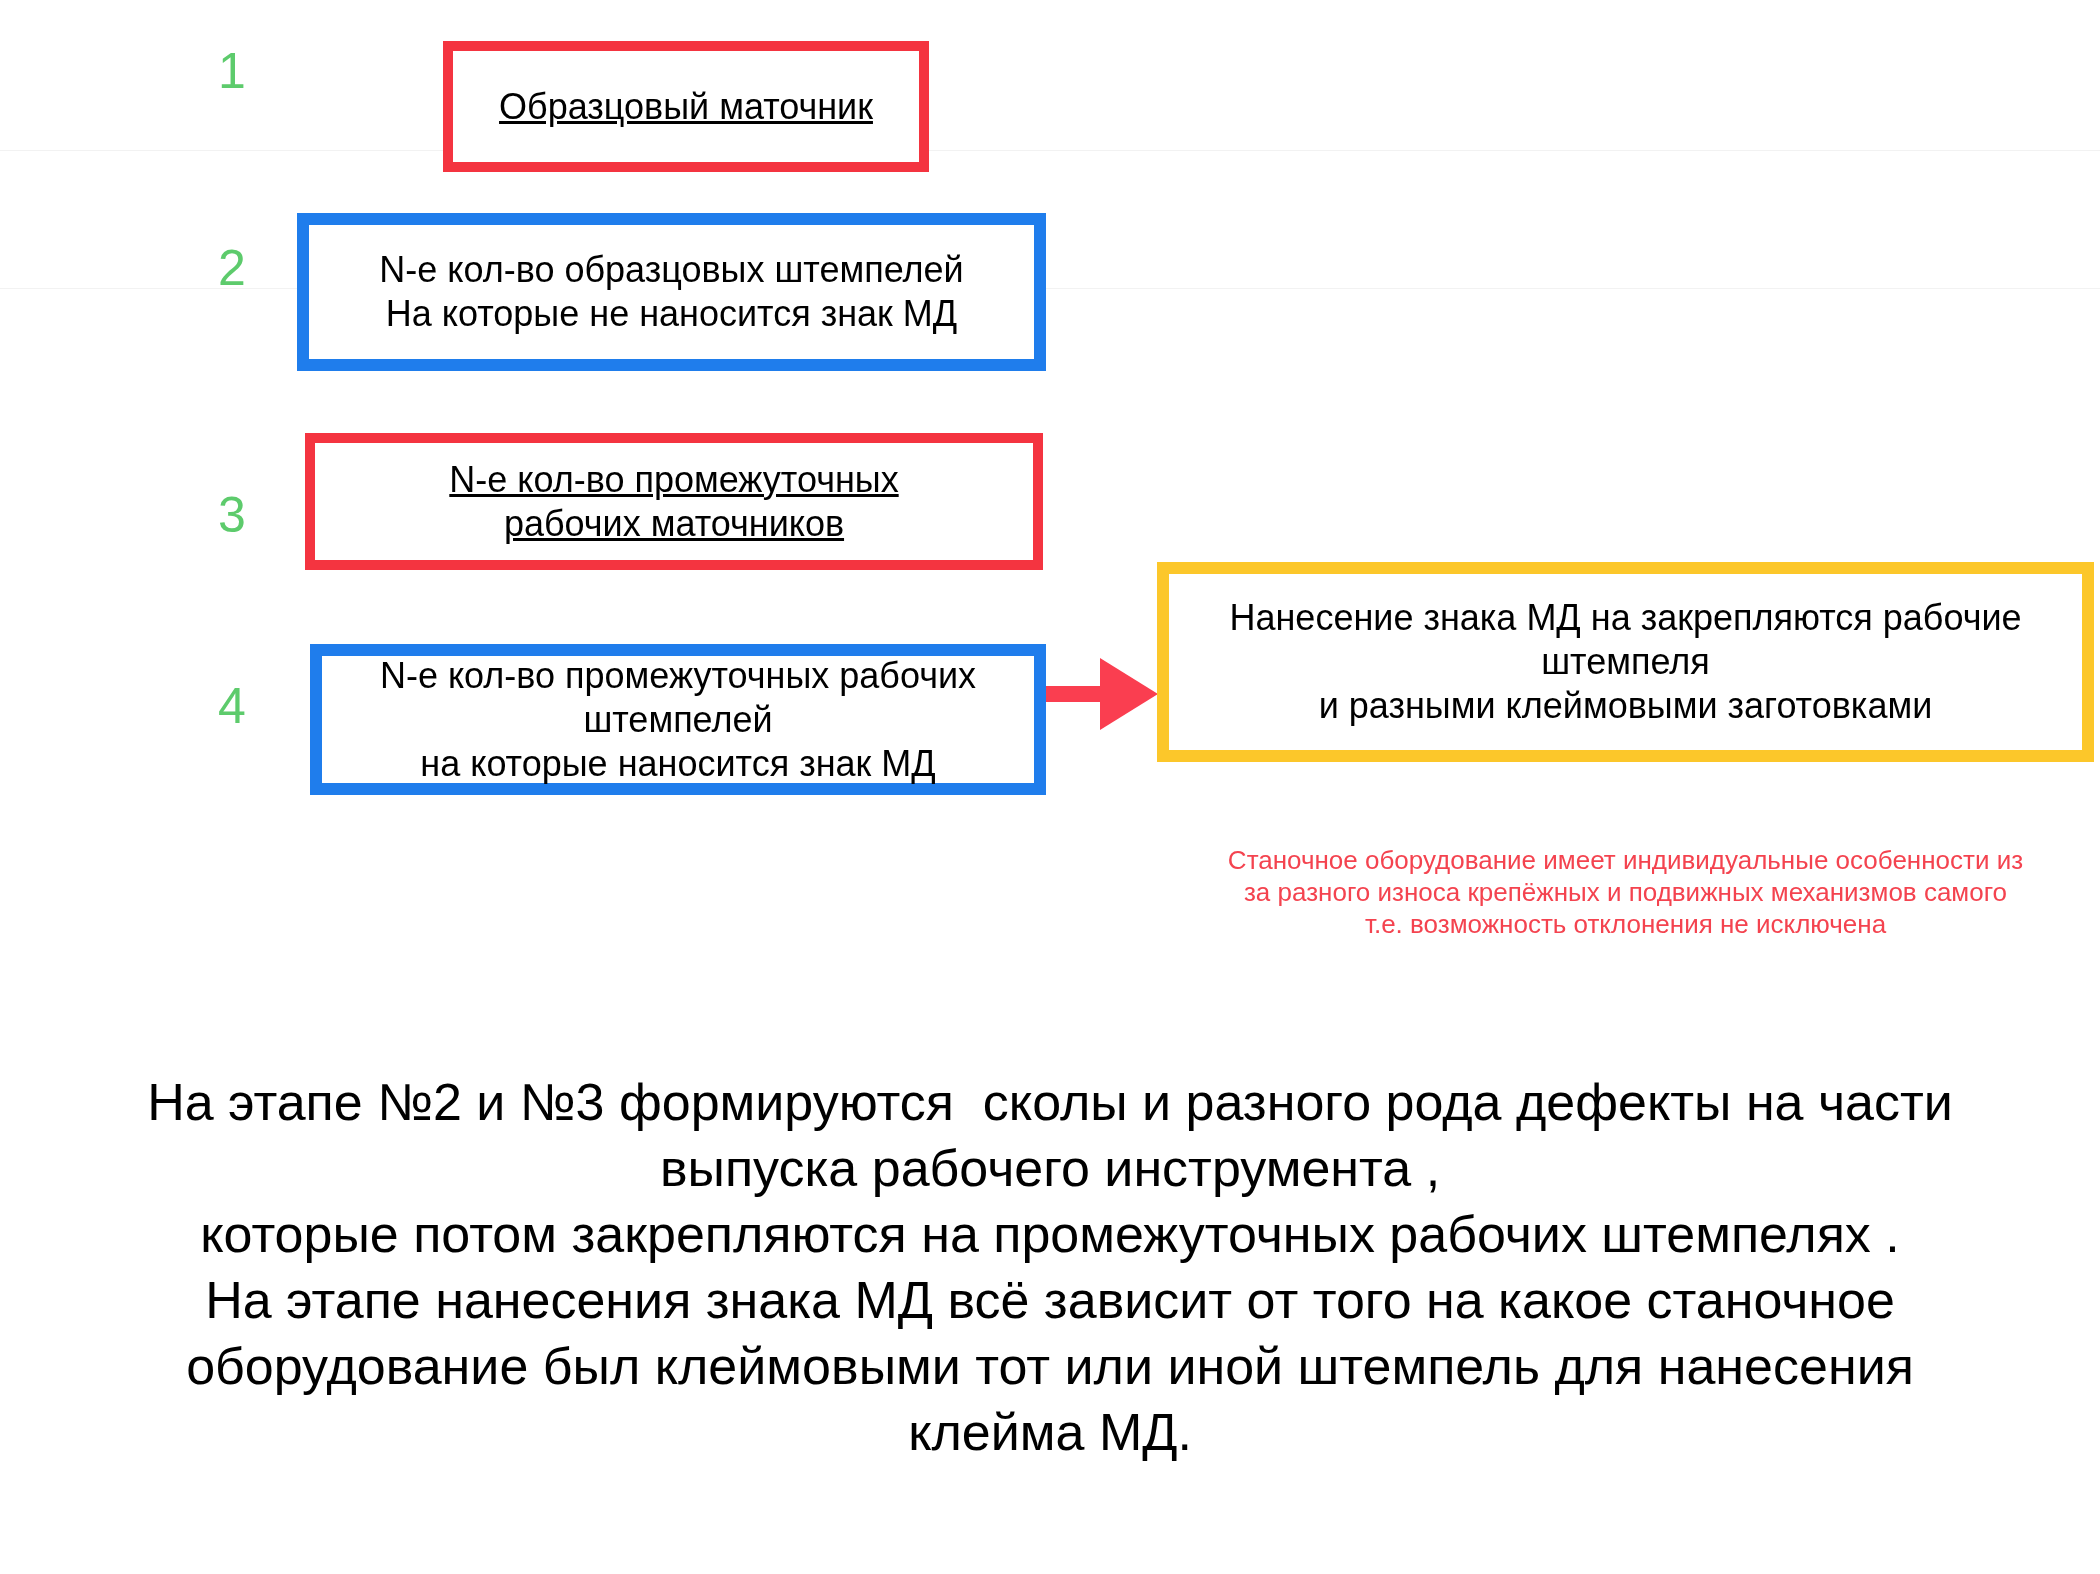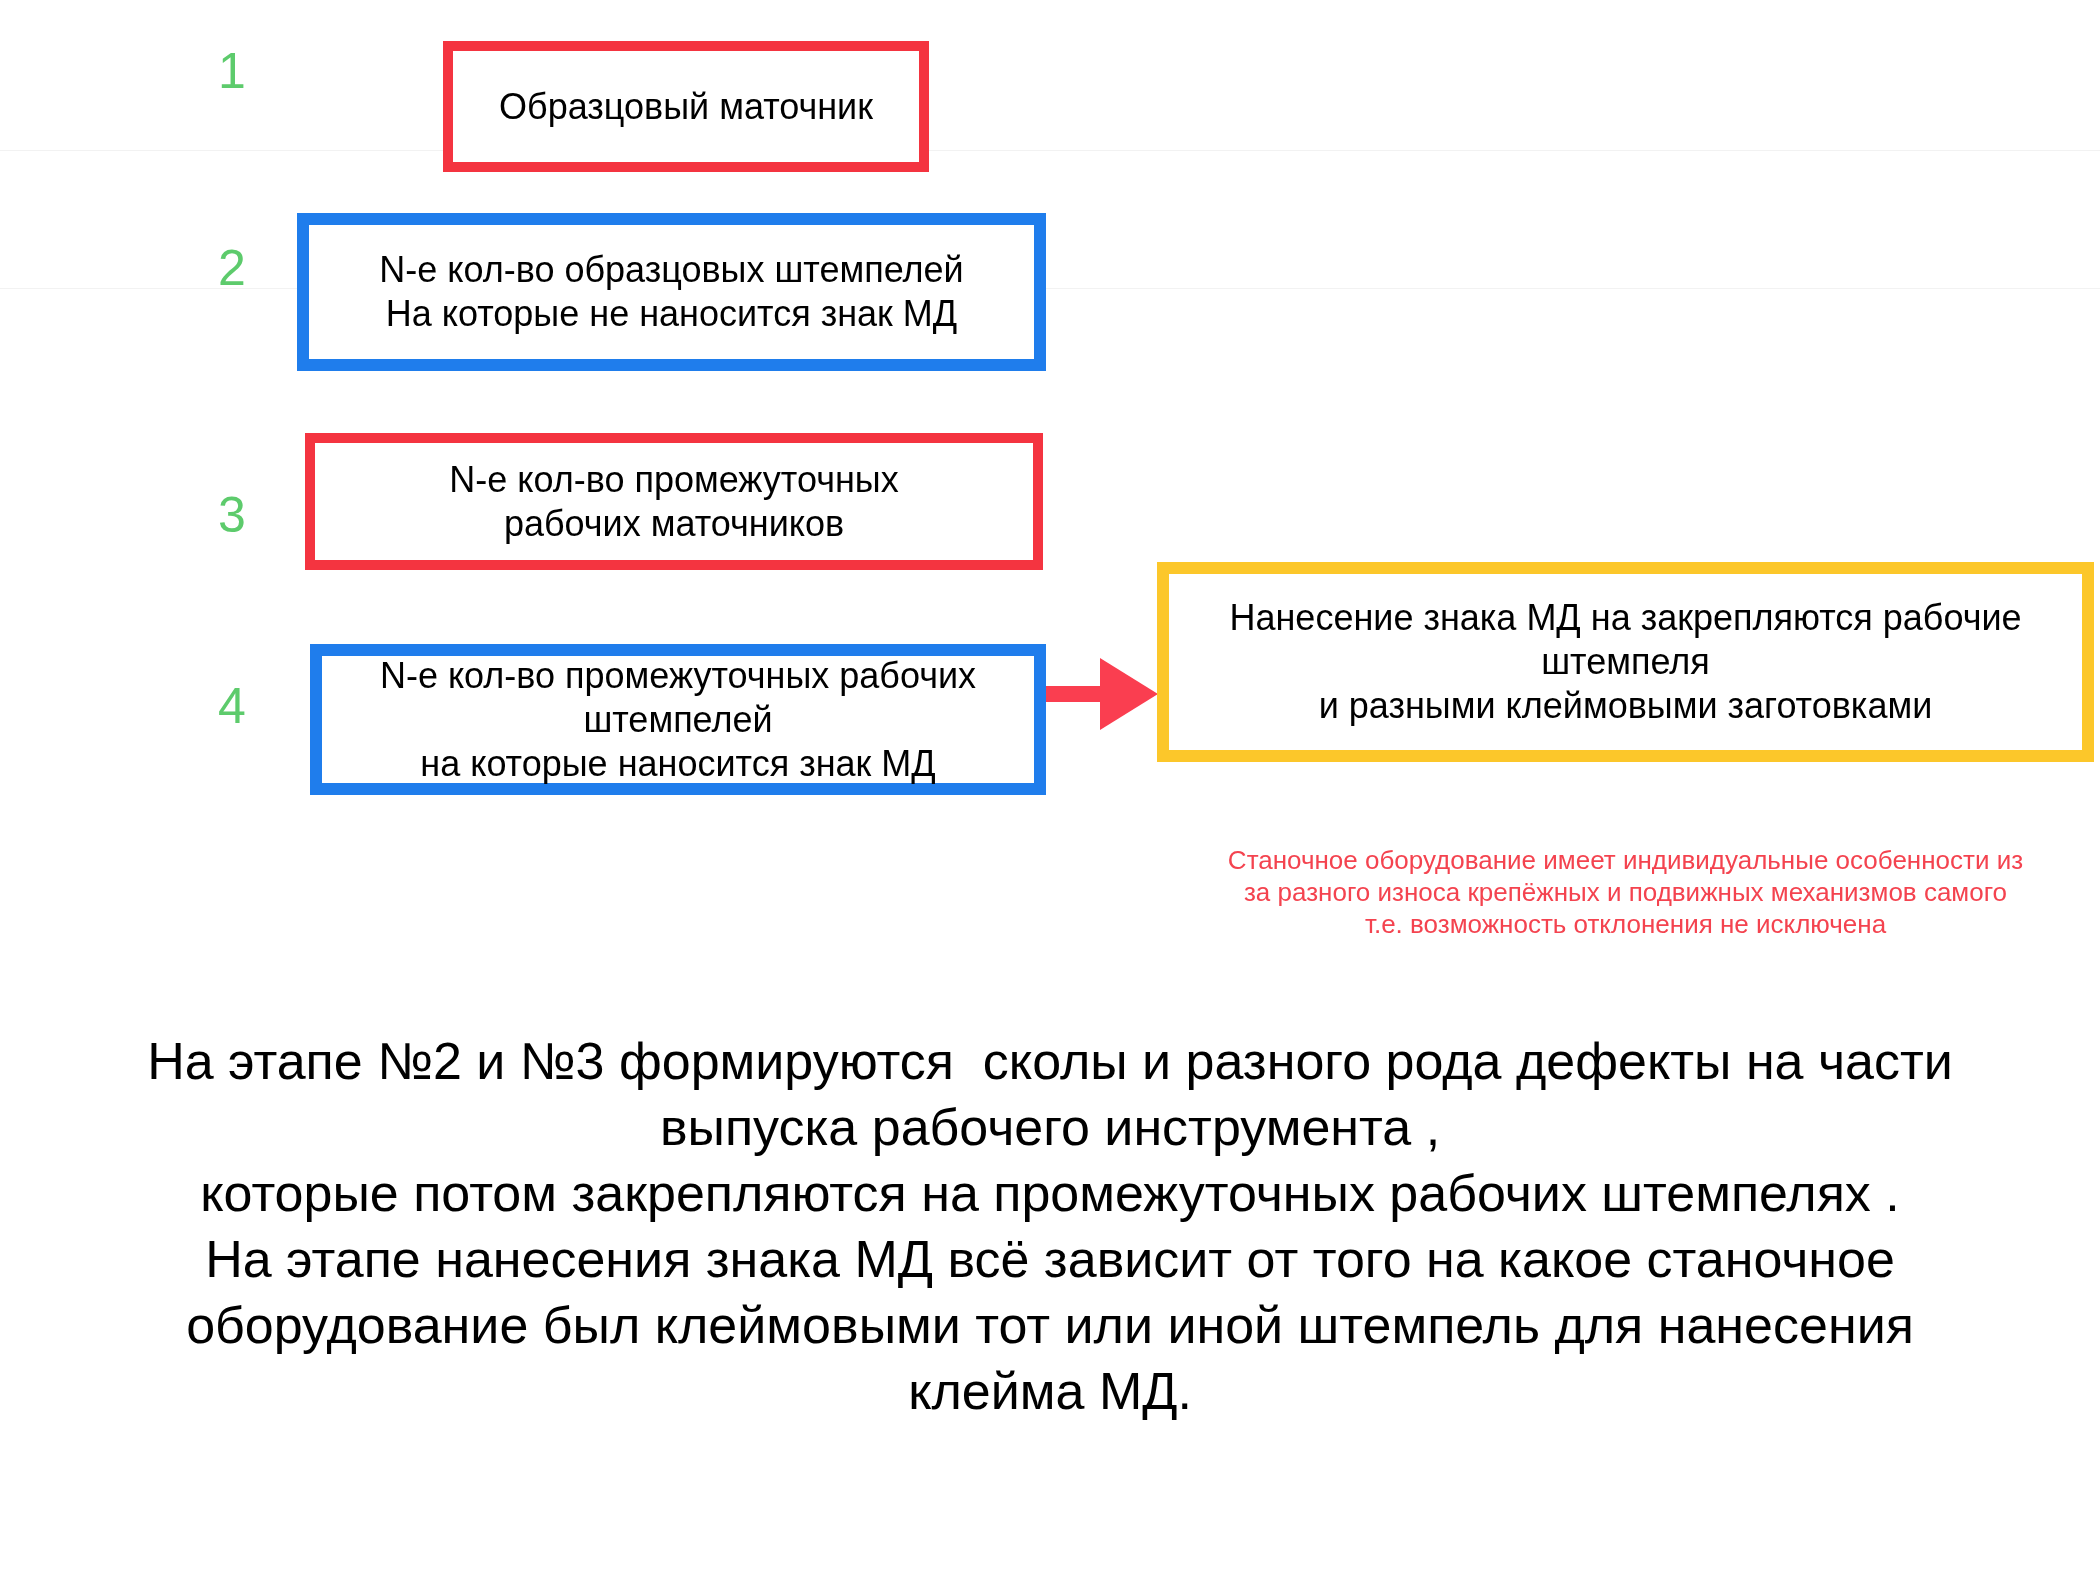--- a/index.html
+++ b/index.html
@@ -42,21 +42,21 @@
     align-items: center;
     justify-content: center;
     text-align: center;
     box-sizing: border-box;
   }
   .flow-box .line {
     font-size: 36px;
     line-height: 44px;
     white-space: pre;
   }
-  .border-red    { border: 10px solid var(--box-red, #F43440); }
+  .border-red    { border: 10px solid var(--box-red, #F43440); text-decoration: underline; }
   .border-blue   { border: 12px solid var(--box-blue, #1F7DEC); }
   .border-yellow { border: 12px solid var(--box-yellow, #FCC72A); }
 
   .arrow-shaft {
     position: absolute;
     background: var(--arrow-red, #FA3E50);
   }
   .arrow-head {
     position: absolute;
     width: 0;
@@ -73,20 +73,21 @@
   }
   .warning-text .line {
     font-size: 26px;
     line-height: 32px;
     white-space: pre;
   }
   .summary-text {
     position: absolute;
     text-align: center;
     color: #000000;
+    margin-top: 41px;
   }
   .summary-text .line {
     font-size: 52px;
     line-height: 66px;
     white-space: pre-wrap;
   }
 </style>
 </head>
 <body>
 

